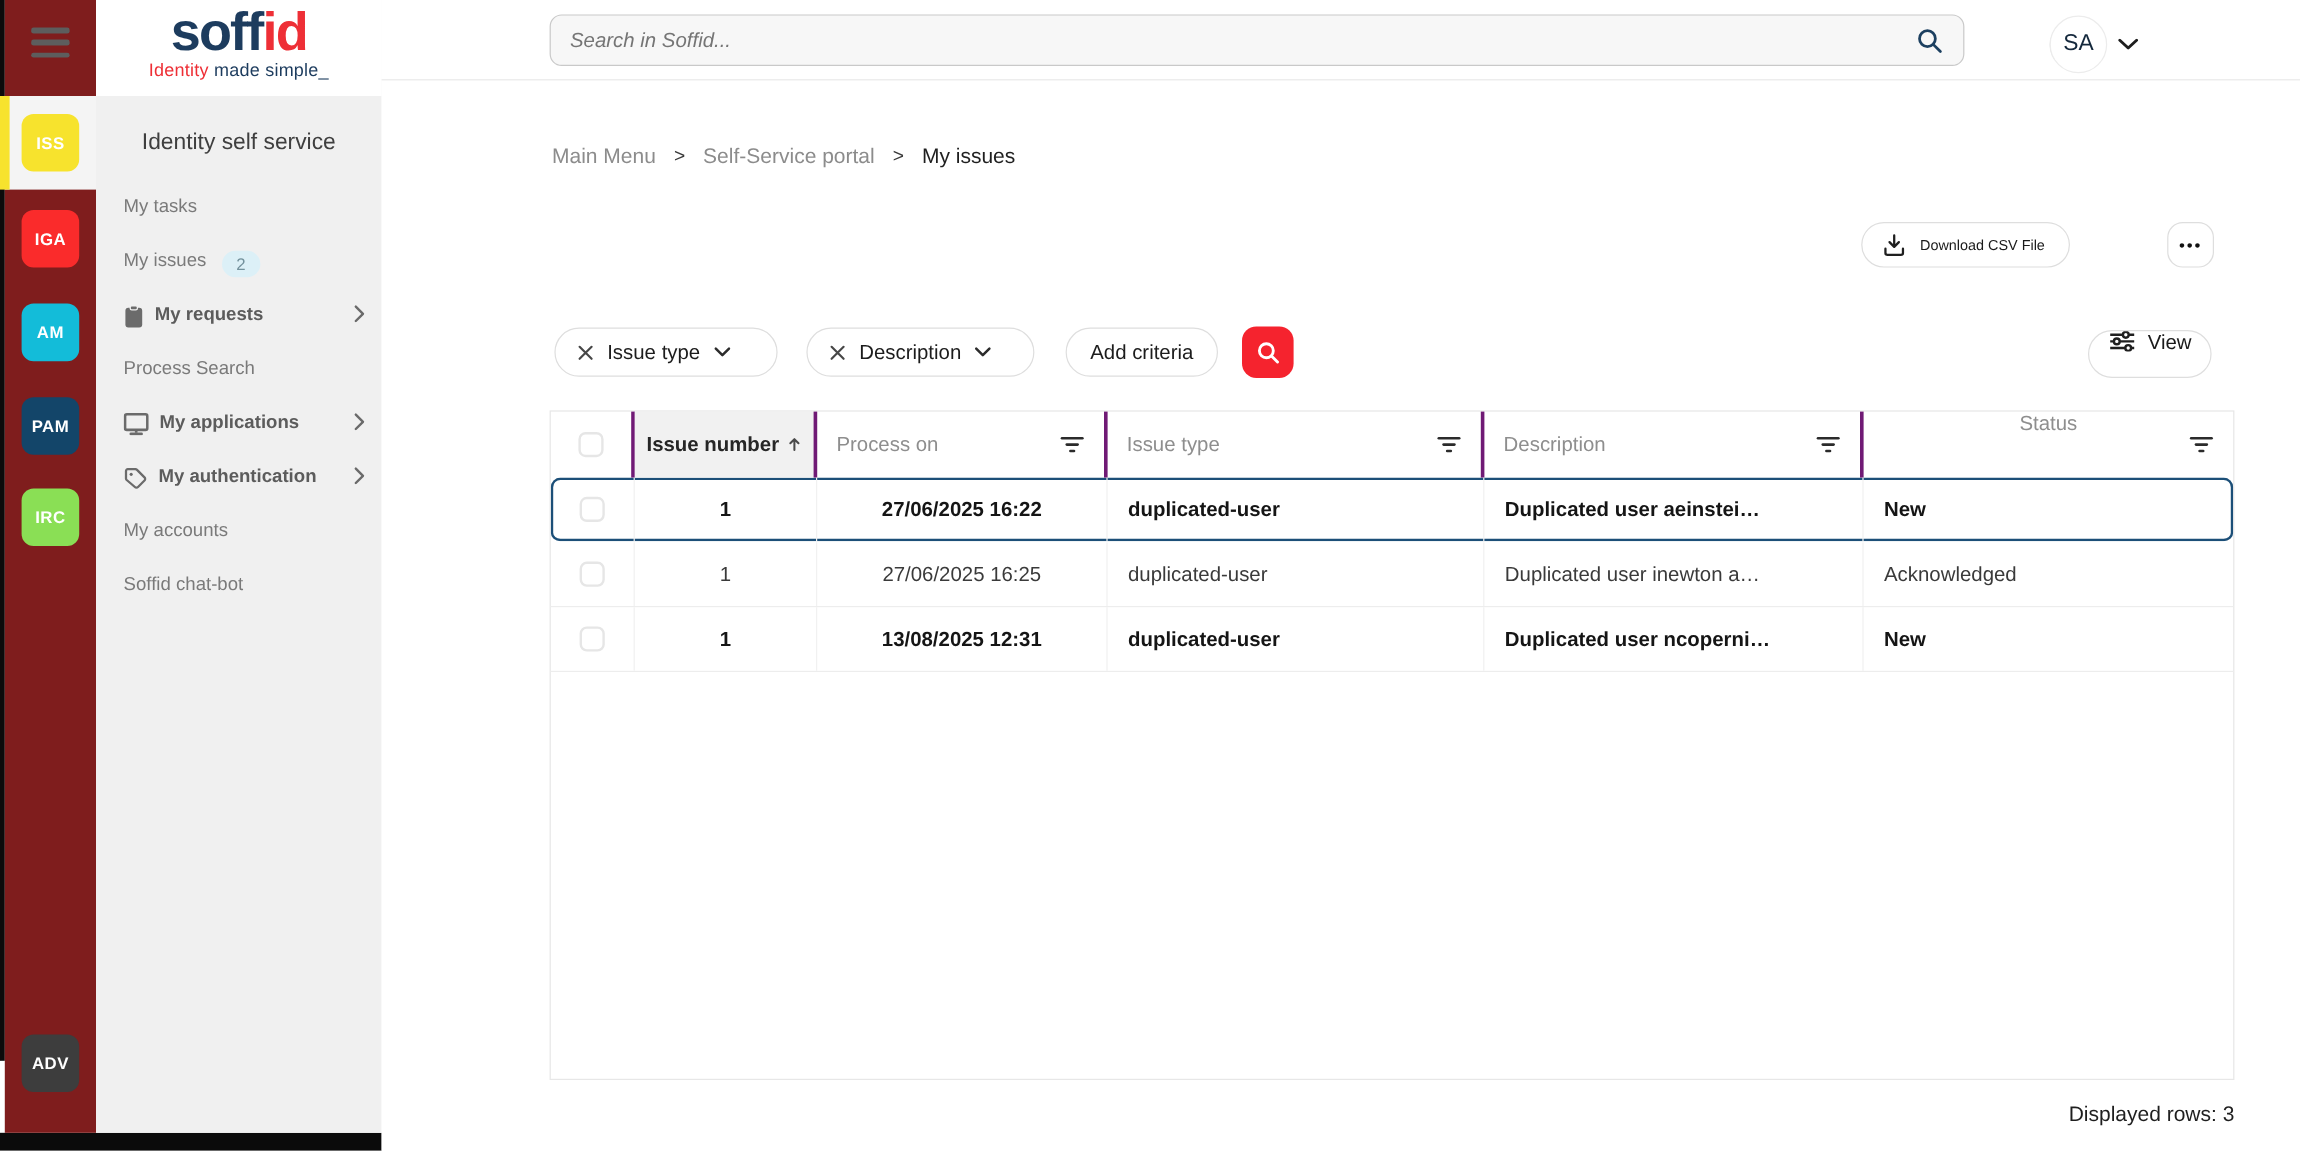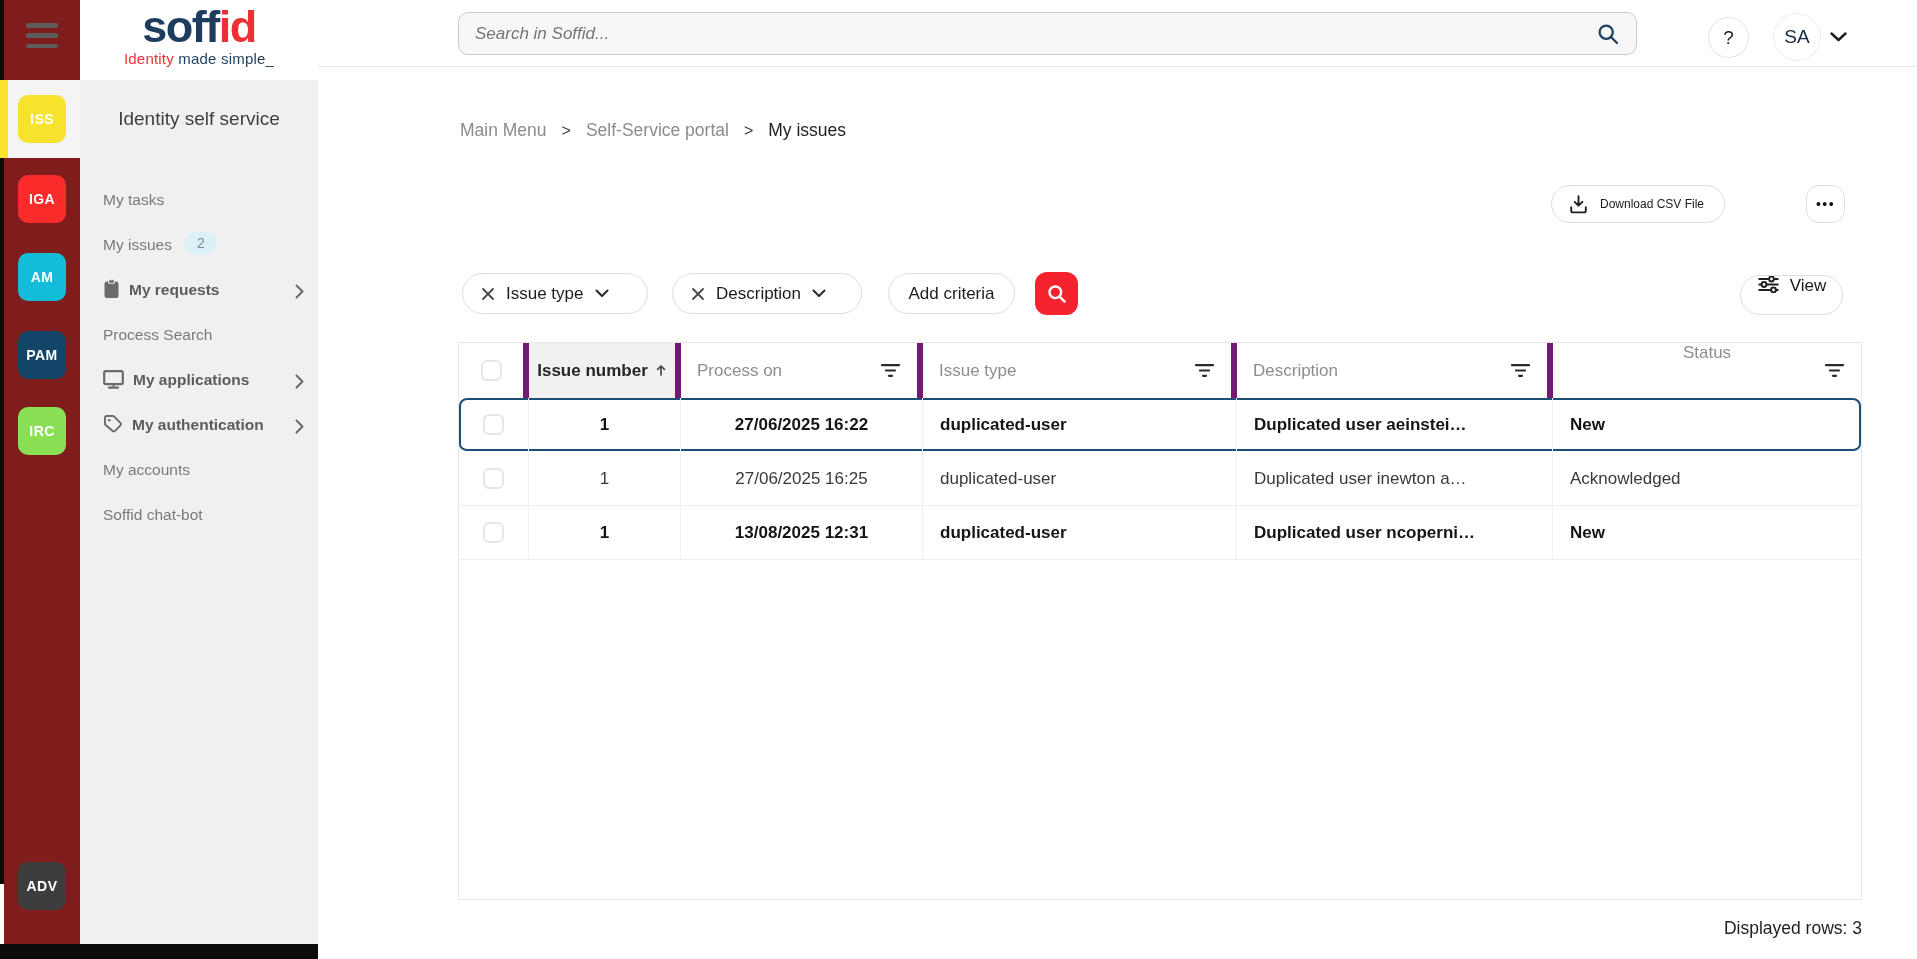--- a/index.html
+++ b/index.html
@@ -34,40 +34,40 @@
   .sidebar { position:absolute; left:80px; top:0; width:238px; height:944px; background:#f0f0f0; }
   .logo-area { position:absolute; left:0; top:0; width:238px; height:80px; background:#fff; text-align:center; cursor:pointer; }
   .logo-word { font-size:45px; font-weight:bold; letter-spacing:-1.5px; line-height:1.1; margin-top:2px; color:#1d3c5e; }
   .logo-word .accent { color:#ee2f36; }
   .logo-tag { font-size:15px; letter-spacing:.2px; color:#1d3c5e; margin-top:-2px; }
   .logo-tag .accent { color:#ee2f36; }
   .sidebar-title { position:absolute; left:0; top:80px; width:238px; height:78px;
                    display:flex; align-items:center; justify-content:center;
                    font-size:19px; color:#3f3f3f; }
   .menu { position:absolute; left:0; top:164px; width:238px; }
-  .menu-item { height:45px; display:flex; align-items:flex-end; padding:0 14px 0 23px;
+  .menu-item { height:45px; display:flex; align-items:flex-start; padding:0 14px 0 23px;
                font-size:15.5px; color:#7a7a7a; cursor:pointer; }
   .menu-item.bold { font-weight:bold; color:#5c5c5c; }
   .mi-icon { margin-right:9px; display:flex; }
   .mi-spacer { flex:1; }
   .count-badge { background:#dcf0f7; color:#74929d; border-radius:12px; padding:3px 12px; font-size:14px; margin-left:13px; }
 
   
   .main { position:absolute; left:318px; top:0; width:1599px; height:959px; background:#fff; }
   .topbar { position:absolute; left:0; top:0; width:1599px; height:67px; background:#fff; border-bottom:1px solid #e9e9e9; }
   .search-box { position:absolute; left:140px; top:12px; width:1179px; height:43px;
                 background:#f7f7f7; border:1px solid #c9c9c9; border-radius:10px;
                 display:flex; align-items:center; padding:0 16px; }
   .search-box input { flex:1; border:none; background:transparent; outline:none;
                       font-style:italic; font-size:17px; color:#8f8f8f;
                       font-family:"Liberation Sans","DejaVu Sans",sans-serif; }
   .help-btn { position:absolute; left:1390px; top:17px; width:41px; height:41px; border-radius:50%;
               border:1px solid #e2e2e2; background:#fff; display:flex; align-items:center; justify-content:center;
               font-size:19px; color:#1a1a1a; cursor:pointer; }
-  .user-btn { position:absolute; left:1455px; top:13px; display:flex; align-items:center; cursor:pointer; }
+  .user-btn { position:absolute; left:1390px; top:13px; display:flex; align-items:center; cursor:pointer; }
   .avatar { width:48px; height:48px; border-radius:50%; border:1px solid #ececec; background:#fff;
             display:flex; align-items:center; justify-content:center; font-size:19px; color:#14283c; }
   .user-caret { margin-left:9px; }
 
   .breadcrumb { position:absolute; left:142px; top:120px; display:flex; align-items:center; gap:15px; font-size:17.5px; color:#8c8c8c; }
   .breadcrumb .sep { color:#3a3a3a; font-size:16px; }
   .breadcrumb .link { cursor:pointer; }
   .breadcrumb .current { color:#1f1f1f; }
 
   .tab-group { position:absolute; left:145px; top:187px; height:35px; border:1px solid #dedede;
@@ -95,21 +95,21 @@
   .view-btn { position:absolute; left:1422px; top:275px; width:103px; height:40px; border:1px solid #dedede;
               border-radius:20px; background:#fff; display:flex; align-items:flex-start; justify-content:center;
               gap:10px; font-size:17px; color:#1a1a1a; cursor:pointer; }
 
   
   .issues-table { position:absolute; left:140px; top:342px; width:1404px; height:558px;
                   border:1px solid #e7e7e7; background:#fff; }
   .thead, .tr { display:grid; grid-template-columns:70px 152px 242px 314px 316px 1fr; }
   .thead { height:55px; }
   .th { display:flex; align-items:center; padding:0 16px; font-size:17px; color:#8e8e8e;
-        border-right:6px solid #701a75; cursor:pointer; }
+        border-right:3px solid #701a75; cursor:pointer; }
   .th:last-child { border-right:none;flex-direction:column; }
   .th-check { justify-content:center; }
   .th-issue-number { background:#f1f1f1; color:#262626; font-weight:600; justify-content:center; gap:7px; padding:0 6px; }
   .th .funnel { margin-left:auto; }
   .tr { height:54px; border-bottom:1px solid #ededed; cursor:pointer; }
   .td { display:flex; align-items:center; padding:0 17px; font-size:17px; color:#3a3a3a;
         border-right:1px solid #f1f1f1; overflow:hidden; white-space:nowrap; }
   .td:last-child { border-right:none; }
   .td-center { justify-content:center; }
   .tr.bold .td { font-weight:bold; color:#151515; }

